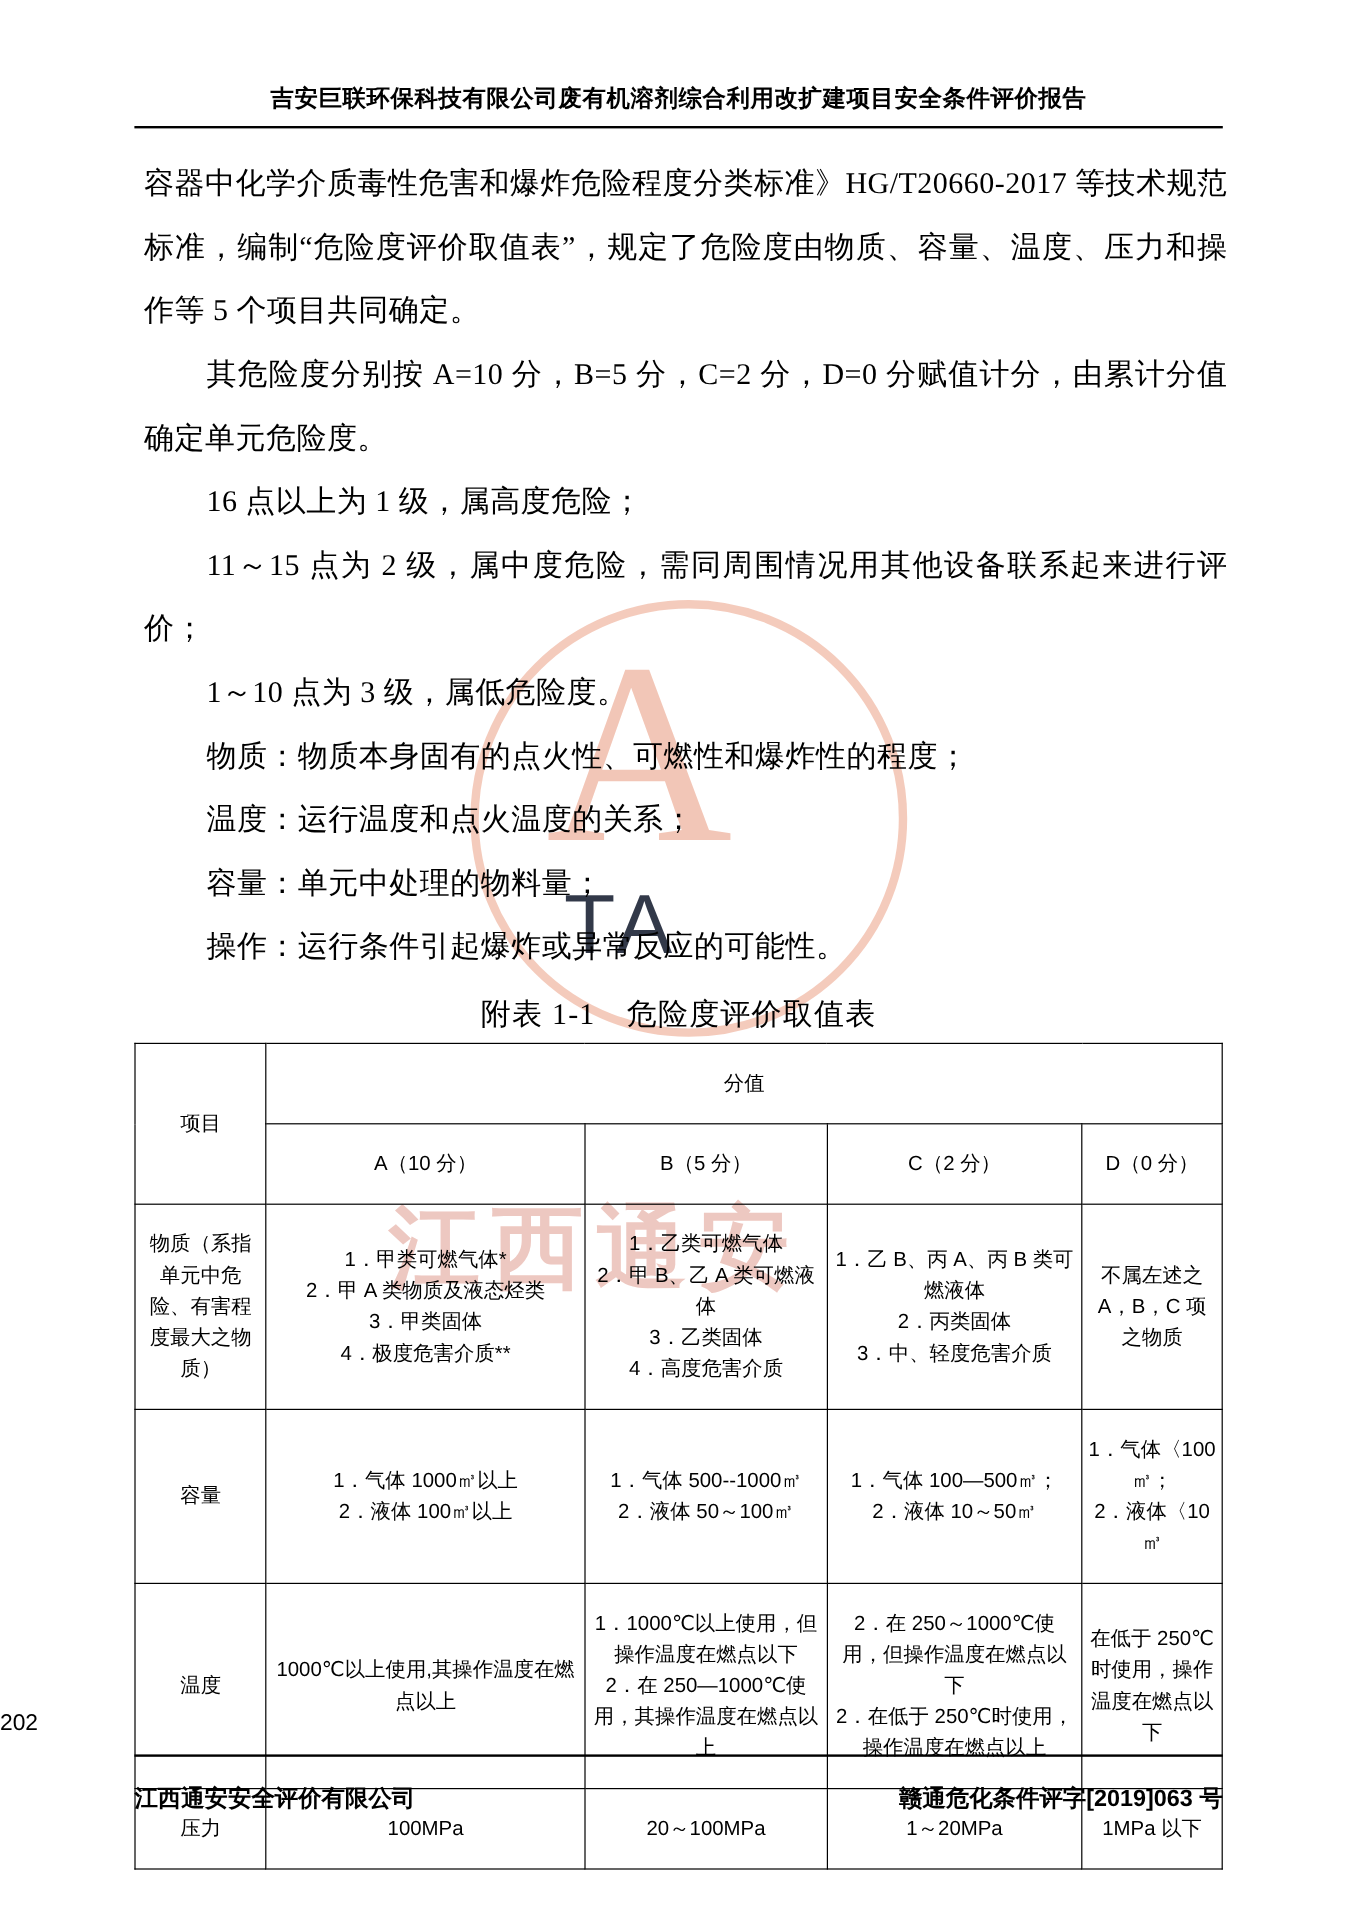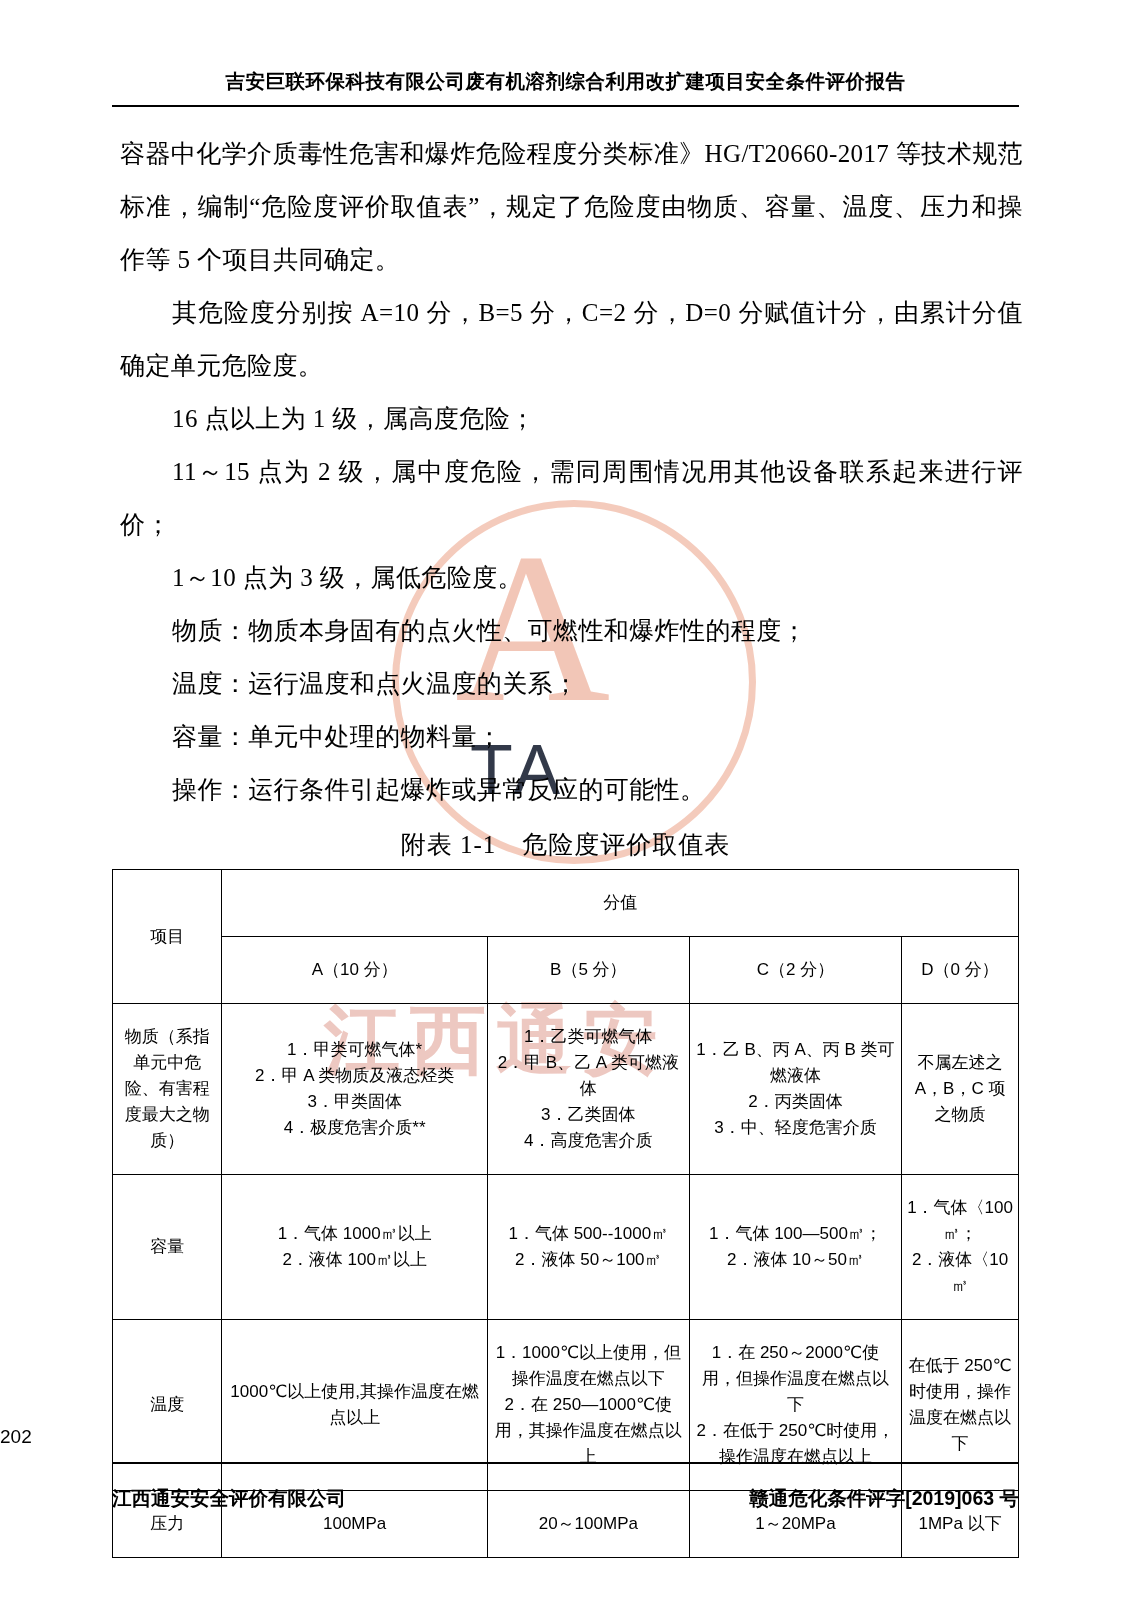--- a/index.html
+++ b/index.html
@@ -264,21 +264,21 @@
           <tr>
             <td>温度</td>
             <td class="cell-lines">
               <div>1000℃以上使用,其操作温度在燃点以上</div>
             </td>
             <td class="cell-lines">
               <div>1．1000℃以上使用，但操作温度在燃点以下</div>
               <div>2．在 250—1000℃使用，其操作温度在燃点以上</div>
             </td>
             <td class="cell-lines">
-              <div>1．在 250～2000℃使用，但操作温度在燃点以下</div>
+              <div>2．在 250～1000℃使用，但操作温度在燃点以下</div>
               <div>2．在低于 250℃时使用，操作温度在燃点以上</div>
             </td>
             <td class="cell-lines">
               <div>在低于 250℃时使用，操作温度在燃点以下</div>
             </td>
           </tr>
 
           <tr>
             <td>压力</td>
             <td>100MPa</td>

